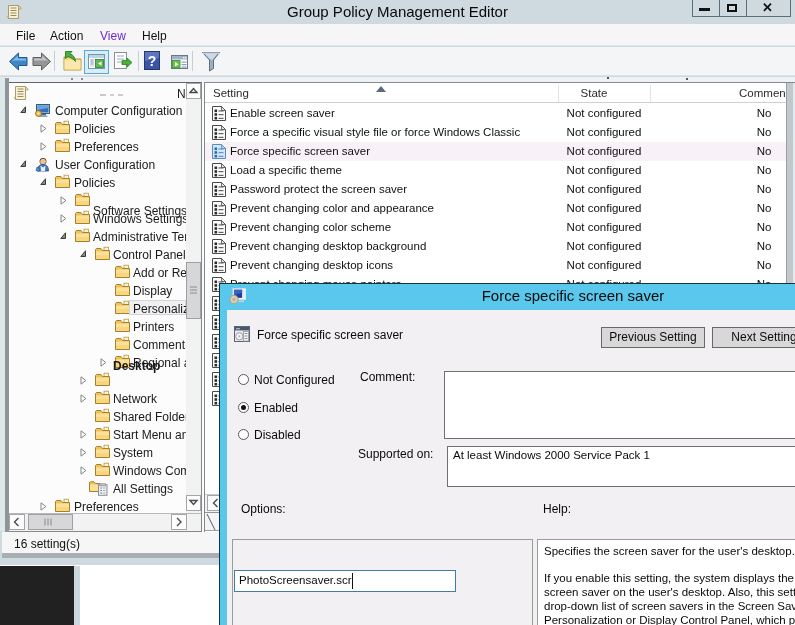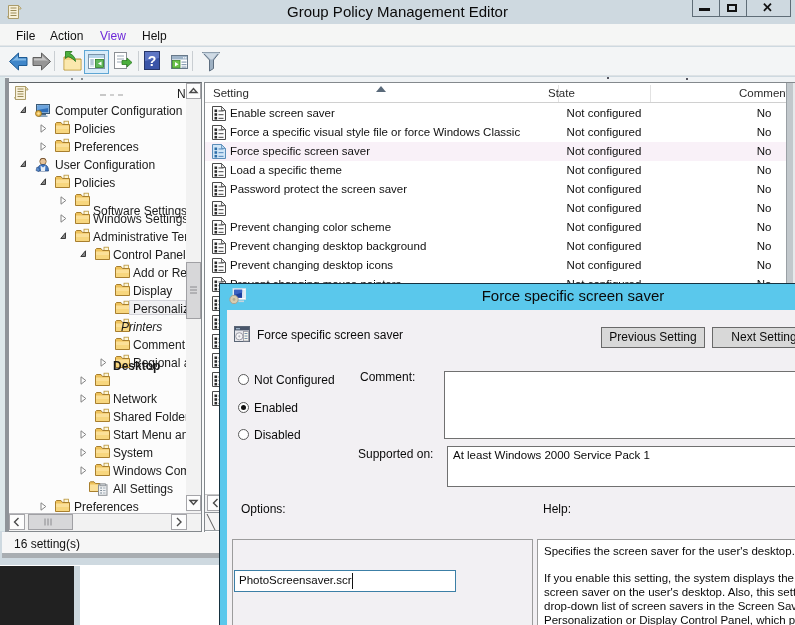--- a/index.html
+++ b/index.html
@@ -232,21 +232,21 @@
     <div class="abs nw" style="left:46px;top:75px;width:131px;">User Configuration</div>
     <div class="abs nw" style="left:65px;top:93px;width:112px;">Policies</div>
     <div class="abs nw" style="left:84px;top:111px;width:93px;margin-top:10px;">Software Settings</div>
     <div class="abs nw" style="left:84px;top:129px;width:93px;">Windows Settings</div>
     <div class="abs nw" style="left:84px;top:147px;width:93px;">Administrative Templates: Pol</div>
     <div class="abs nw" style="left:104px;top:165px;width:73px;">Control Panel</div>
     <div class="abs nw" style="left:124px;top:183px;width:53px;">Add or Remove Programs</div>
     <div class="abs nw" style="left:124px;top:201px;width:53px;">Display</div>
     <div class="abs" style="left:120px;top:217px;width:57px;height:15px;background:#f0f0f2;border:1px solid #d4d4da;"></div>
     <div class="abs nw" style="left:124px;top:219px;width:53px;">Personalization</div>
-    <div class="abs nw" style="left:112px;top:237px;width:53px;font-style:italic;">Printers</div>
+    <div class="abs nw" style="left:124px;top:237px;width:53px;">Printers</div>
     <div class="abs nw" style="left:124px;top:255px;width:53px;">Comment</div>
     <div class="abs nw" style="left:124px;top:273px;width:53px;">Regional and Language</div>
     <div class="abs nw" style="left:104px;top:276px;width:73px;font-weight:bold;">Desktop</div>
     <div class="abs nw" style="left:104px;top:309px;width:73px;">Network</div>
     <div class="abs nw" style="left:104px;top:327px;width:73px;">Shared Folders</div>
     <div class="abs nw" style="left:104px;top:345px;width:73px;">Start Menu and Taskbar</div>
     <div class="abs nw" style="left:104px;top:363px;width:73px;">System</div>
     <div class="abs nw" style="left:104px;top:381px;width:73px;">Windows Components</div>
     <div class="abs nw" style="left:104px;top:399px;width:73px;">All Settings</div>
     <div class="abs nw" style="left:65px;top:417px;width:112px;">Preferences</div>
@@ -281,21 +281,21 @@
 
   <div class="abs" style="left:202px;top:82px;width:2px;height:450px;background:#fafbfb;"></div>
 
   <div class="abs" style="left:204px;top:82px;width:591px;height:450px;background:#ffffff;border-left:1px solid #84898d;border-top:1px solid #84898d;"></div>
   <div id="list" class="abs" style="left:205px;top:83px;width:590px;height:448px;overflow:hidden;font-size:11.5px;color:#101010;">
 
     <div class="abs" style="left:0;top:0;width:590px;height:20px;background:#fff;border-bottom:1px solid #d0d0d0;"></div>
     <div class="abs" style="left:353px;top:2px;width:1px;height:17px;background:#e2e2e2;"></div>
     <div class="abs" style="left:445px;top:2px;width:1px;height:17px;background:#e2e2e2;"></div>
     <div class="abs nw" style="left:8px;top:4px;color:#2b2b2b;">Setting</div>
-    <div class="abs nw" style="left:343px;top:4px;width:92px;color:#2b2b2b;">State</div>
+    <div class="abs nw" style="left:343px;top:4px;width:92px;text-align:center;color:#2b2b2b;">State</div>
     <div class="abs nw" style="left:445px;top:4px;width:228px;text-align:center;color:#2b2b2b;">Comment</div>
     <svg class="abs" style="left:170px;top:3px;" width="12" height="7">
         <path d="M6 0 L11 6 L1 6 Z" fill="#5a6a7a"></path>
       </svg>
 
     <div class="abs" style="left:0;top:59px;width:582px;height:19px;background:#f9f1f8;"></div>
 
     <svg class="abs" style="left:7px;top:23px;" width="14" height="15">
       <path d="M0.5 0.5 L9.5 0.5 L13.5 4.5 L13.5 14.5 L0.5 14.5 Z" fill="#fdfdfd" stroke="#4a4a4a" stroke-width="1"></path>
       <path d="M9.5 0.5 L9.5 4.5 L13.5 4.5 Z" fill="#e8e8e8" stroke="#4a4a4a" stroke-width="0.8"></path>
@@ -364,20 +364,21 @@
     <svg class="abs" style="left:7px;top:118px;" width="14" height="15">
       <path d="M0.5 0.5 L9.5 0.5 L13.5 4.5 L13.5 14.5 L0.5 14.5 Z" fill="#fdfdfd" stroke="#4a4a4a" stroke-width="1"></path>
       <path d="M9.5 0.5 L9.5 4.5 L13.5 4.5 Z" fill="#e8e8e8" stroke="#4a4a4a" stroke-width="0.8"></path>
       <rect x="2.5" y="3.5" width="2.6" height="2.6" fill="#2a2a2a"></rect>
       <rect x="2.5" y="7.2" width="2.6" height="2.6" fill="#2a2a2a"></rect>
       <rect x="2.5" y="10.9" width="2.6" height="2.6" fill="#2a2a2a"></rect>
       <rect x="6.5" y="4.4" width="5" height="1.1" fill="#555555"></rect>
       <rect x="6.5" y="8.1" width="5" height="1.1" fill="#555555"></rect>
       <rect x="6.5" y="11.8" width="5" height="1.1" fill="#555555"></rect>
     </svg>
+    <div class="abs nw" style="left:25px;top:119px;width:325px;">Prevent changing color and appearance</div>
     <div class="abs nw" style="left:353px;top:119px;width:92px;text-align:center;">Not configured</div>
     <div class="abs nw" style="left:445px;top:119px;width:228px;text-align:center;">No</div>
     <svg class="abs" style="left:7px;top:137px;" width="14" height="15">
       <path d="M0.5 0.5 L9.5 0.5 L13.5 4.5 L13.5 14.5 L0.5 14.5 Z" fill="#fdfdfd" stroke="#4a4a4a" stroke-width="1"></path>
       <path d="M9.5 0.5 L9.5 4.5 L13.5 4.5 Z" fill="#e8e8e8" stroke="#4a4a4a" stroke-width="0.8"></path>
       <rect x="2.5" y="3.5" width="2.6" height="2.6" fill="#2a2a2a"></rect>
       <rect x="2.5" y="7.2" width="2.6" height="2.6" fill="#2a2a2a"></rect>
       <rect x="2.5" y="10.9" width="2.6" height="2.6" fill="#2a2a2a"></rect>
       <rect x="6.5" y="4.4" width="5" height="1.1" fill="#555555"></rect>
       <rect x="6.5" y="8.1" width="5" height="1.1" fill="#555555"></rect>

